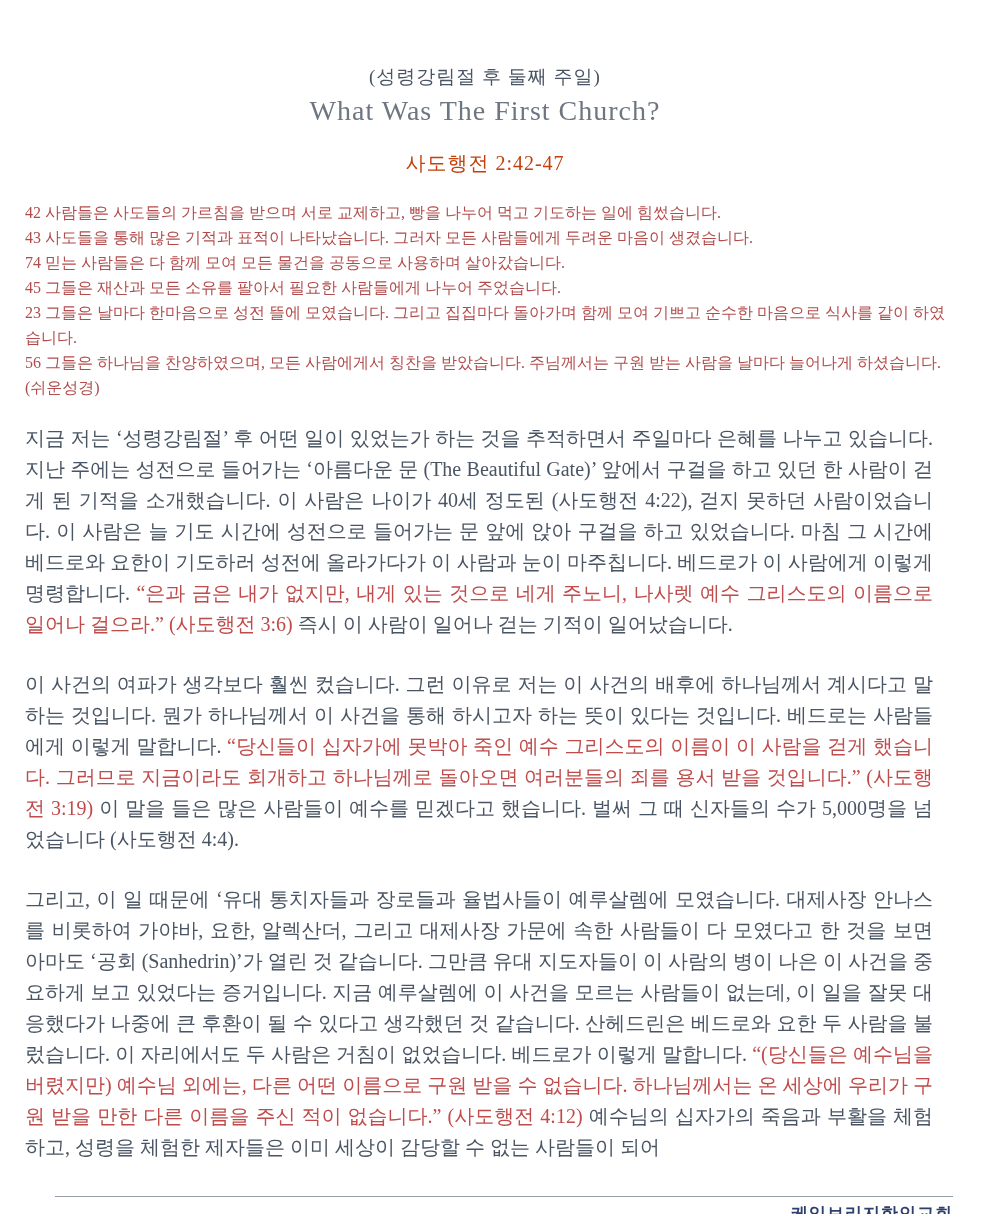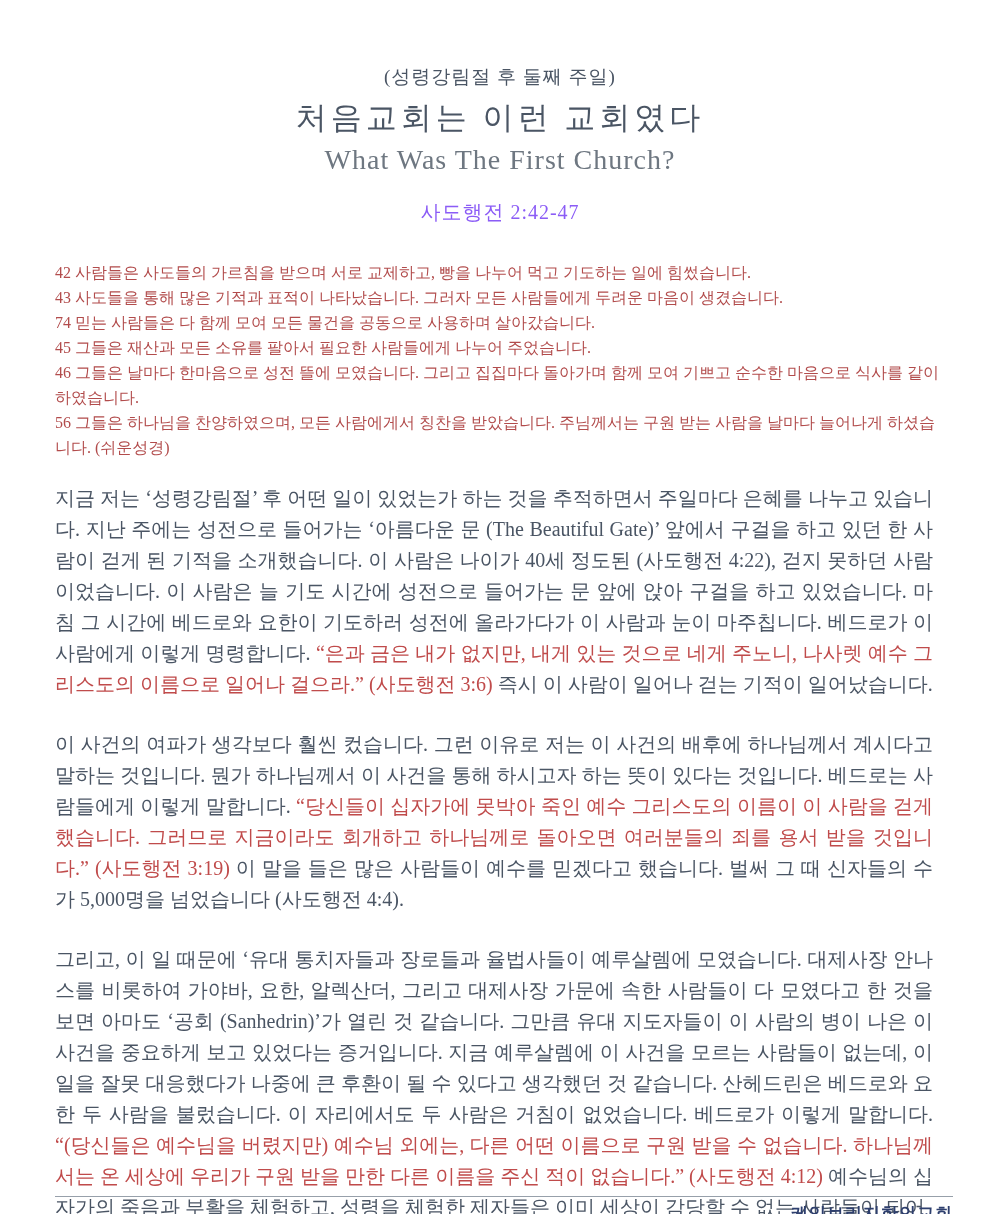--- a/index.html
+++ b/index.html
@@ -1,56 +1,55 @@
 <!DOCTYPE html>
 <html lang="ko"><head>
 <meta charset="utf-8">
 <style>
   :root{
     --ink:#49556322;
   }
   html,body{margin:0;padding:0;background:#ffffff;}
   .page{
     width:999px;height:1214px;position:relative;background:#ffffff;
-    box-sizing:border-box;padding:64px 54px 0 55px;
+    box-sizing:border-box;padding:64px 54px 0 25px;
     font-family:"Liberation Serif","DejaVu Serif",serif;
     overflow:hidden;
   }
   .doc-header{text-align:center;}
   .occasion{font-size:19px;letter-spacing:1px;}
   .title{font-size:31px;font-weight:500;margin:7px 0 0;letter-spacing:4px;}
   .subtitle{font-size:28px;margin-top:5px;letter-spacing:1px;}
   .ref{font-size:20px;margin-top:23px;letter-spacing:1px;}
-  .verses{margin-top:34px;font-size:16px;line-height:25px;text-align:left;}
+  .verses{margin-top:23px;font-size:16px;line-height:25px;text-align:left;}
   .verse-line{word-break:break-all;}
   .sermon-body{margin-top:23px;font-size:20px;line-height:31px;text-align:justify;}
   .para{margin:0 12px 29px 0;word-break:break-all;}
   .doc-footer{position:absolute;left:55px;right:46px;top:1150px;margin-top:46px;}
   .footer-rule{border-top:1px solid #97a0aa;height:0;}
   .church-name{text-align:right;font-size:17px;font-weight:bold;margin-top:5px;letter-spacing:1px;}
   .page-number{text-align:center;font-size:20px;margin-top:0;}
 </style>
 </head>
 <body>
 
 <div class="page">
 
   <header class="doc-header">
     <div class="occasion" style="color: rgb(74, 85, 100);">(성령강림절 후 둘째 주일)</div>
-    <h1 class="title" style="color: rgb(74, 85, 100);">처음교회는 이런 교회였다</h1>
     <div class="subtitle" style="color: rgb(110, 119, 129);">What Was The First Church?</div>
-    <div class="ref" style="color: #8b5cf6;">사도행전 2:42-47</div>
+    <div class="ref" style="color: #c2410c;">사도행전 2:42-47</div>
   </header>
 
   <section class="verses" id="verses" style="color: rgb(178, 76, 76);">
       <div class="verse-line">42 사람들은 사도들의 가르침을 받으며 서로 교제하고, 빵을 나누어 먹고 기도하는 일에 힘썼습니다.</div>
       <div class="verse-line">43 사도들을 통해 많은 기적과 표적이 나타났습니다. 그러자 모든 사람들에게 두려운 마음이 생겼습니다.</div>
       <div class="verse-line">74 믿는 사람들은 다 함께 모여 모든 물건을 공동으로 사용하며 살아갔습니다.</div>
       <div class="verse-line">45 그들은 재산과 모든 소유를 팔아서 필요한 사람들에게 나누어 주었습니다.</div>
-      <div class="verse-line">46 그들은 날마다 한마음으로 성전 뜰에 모였습니다. 그리고 집집마다 돌아가며 함께 모여 기쁘고 순수한 마음으로 식사를 같이 하였습니다.</div>
+      <div class="verse-line">23 그들은 날마다 한마음으로 성전 뜰에 모였습니다. 그리고 집집마다 돌아가며 함께 모여 기쁘고 순수한 마음으로 식사를 같이 하였습니다.</div>
       <div class="verse-line">56 그들은 하나님을 찬양하였으며, 모든 사람에게서 칭찬을 받았습니다. 주님께서는 구원 받는 사람을 날마다 늘어나게 하셨습니다. (쉬운성경)</div>
     </section>
 
   <main class="sermon-body" id="paragraphs" style="color: rgb(74, 85, 100);">
       <p class="para"><span>지금 저는 ‘성령강림절’ 후 어떤 일이 있었는가 하는 것을 추적하면서 주일마다 은혜를 나누고 있습니다. 지난 주에는 성전으로 들어가는 ‘아름다운 문 (The Beautiful Gate)’ 앞에서 구걸을 하고 있던 한 사람이 걷게 된 기적을 소개했습니다. 이 사람은 나이가 40세 정도된 (사도행전 4:22), 걷지 못하던 사람이었습니다. 이 사람은 늘 기도 시간에 성전으로 들어가는 문 앞에 앉아 구걸을 하고 있었습니다. 마침 그 시간에 베드로와 요한이 기도하러 성전에 올라가다가 이 사람과 눈이 마주칩니다. 베드로가 이 사람에게 이렇게 명령합니다. </span><span style="color: rgb(192, 75, 75);">“은과 금은 내가 없지만, 내게 있는 것으로 네게 주노니, 나사렛 예수 그리스도의 이름으로 일어나 걸으라.” (사도행전 3:6)</span><span> 즉시 이 사람이 일어나 걷는 기적이 일어났습니다.</span></p>
       <p class="para"><span>이 사건의 여파가 생각보다 훨씬 컸습니다. 그런 이유로 저는 이 사건의 배후에 하나님께서 계시다고 말하는 것입니다. 뭔가 하나님께서 이 사건을 통해 하시고자 하는 뜻이 있다는 것입니다. 베드로는 사람들에게 이렇게 말합니다. </span><span style="color: rgb(192, 75, 75);">“당신들이 십자가에 못박아 죽인 예수 그리스도의 이름이 이 사람을 걷게 했습니다. 그러므로 지금이라도 회개하고 하나님께로 돌아오면 여러분들의 죄를 용서 받을 것입니다.” (사도행전 3:19)</span><span> 이 말을 들은 많은 사람들이 예수를 믿겠다고 했습니다. 벌써 그 때 신자들의 수가 5,000명을 넘었습니다 (사도행전 4:4).</span></p>
       <p class="para"><span>그리고, 이 일 때문에 ‘유대 통치자들과 장로들과 율법사들이 예루살렘에 모였습니다. 대제사장 안나스를 비롯하여 가야바, 요한, 알렉산더, 그리고 대제사장 가문에 속한 사람들이 다 모였다고 한 것을 보면 아마도 ‘공회 (Sanhedrin)’가 열린 것 같습니다. 그만큼 유대 지도자들이 이 사람의 병이 나은 이 사건을 중요하게 보고 있었다는 증거입니다. 지금 예루살렘에 이 사건을 모르는 사람들이 없는데, 이 일을 잘못 대응했다가 나중에 큰 후환이 될 수 있다고 생각했던 것 같습니다. 산헤드린은 베드로와 요한 두 사람을 불렀습니다. 이 자리에서도 두 사람은 거침이 없었습니다. 베드로가 이렇게 말합니다. </span><span style="color: rgb(192, 75, 75);">“(당신들은 예수님을 버렸지만) 예수님 외에는, 다른 어떤 이름으로 구원 받을 수 없습니다. 하나님께서는 온 세상에 우리가 구원 받을 만한 다른 이름을 주신 적이 없습니다.” (사도행전 4:12)</span><span> 예수님의 십자가의 죽음과 부활을 체험하고, 성령을 체험한 제자들은 이미 세상이 감당할 수 없는 사람들이 되어</span></p>
     </main>
 
   <footer class="doc-footer">

